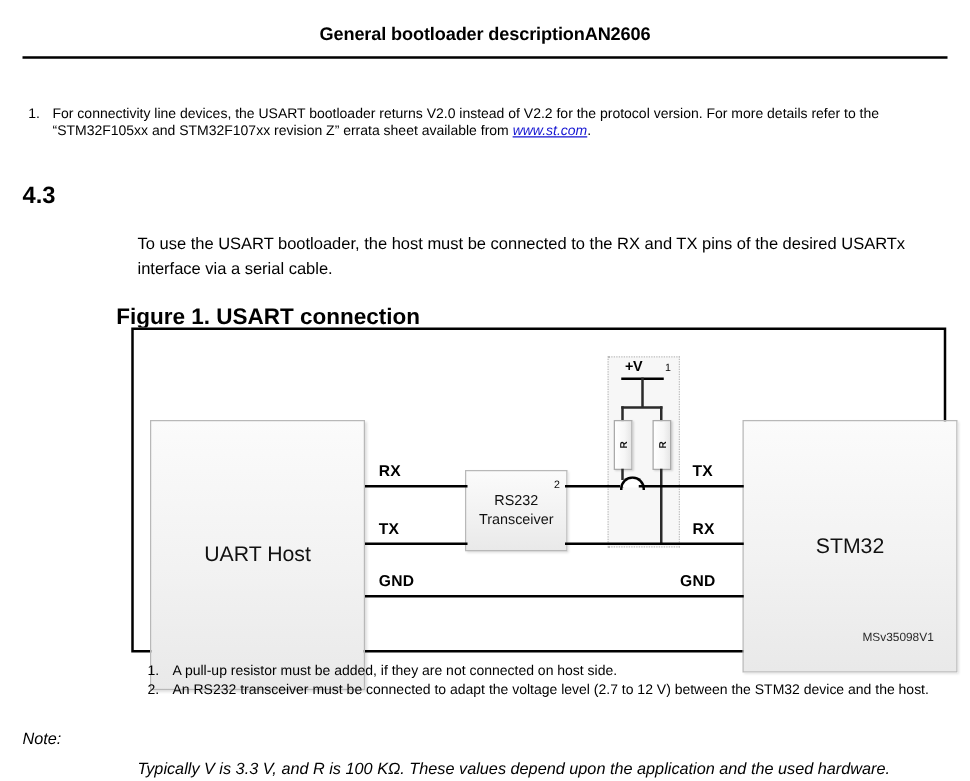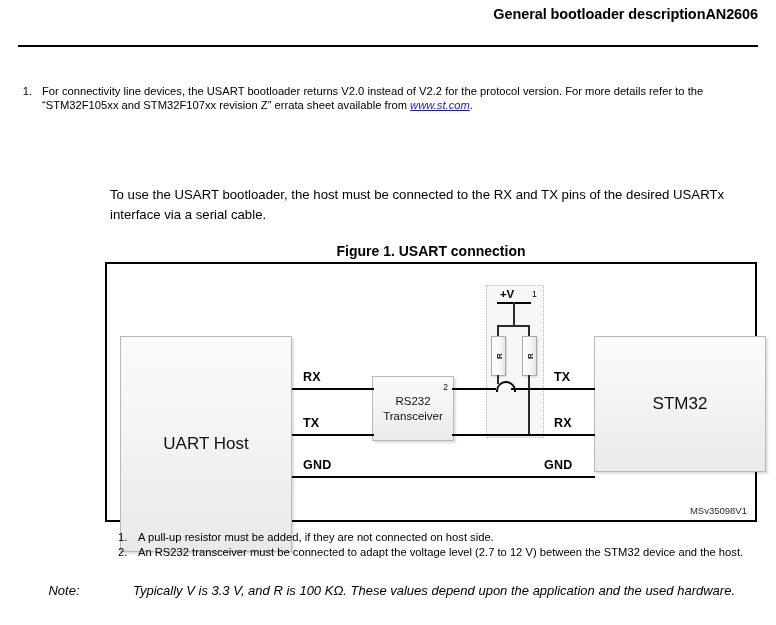--- a/index.html
+++ b/index.html
@@ -13,24 +13,24 @@
     position: relative;
     font-family: "Liberation Sans", sans-serif;
     color: #000000;
     overflow: hidden;
   }
 
   
   .page-header {
     position: absolute;
     left: 18px;
-    top: 6px;
-    width: 740px;
-    display: flex;
-    justify-content: flex-end;
+    top: 20px;
+    width: 740px;
+    display: flex;
+    justify-content: center;
     align-items: baseline;
   }
   .page-header .hdr-left,
   .page-header .hdr-right {
     font-size: 14.5px;
     font-weight: bold;
     letter-spacing: -0.1px;
   }
   .header-rule {
     position: absolute;
@@ -94,25 +94,25 @@
     left: 110px;
     top: 185px;
     width: 648px;
     font-size: 13.2px;
     line-height: 20px;
   }
 
   
   .figure-caption {
     position: absolute;
-    left: 105px;
+    left: 93px;
     top: 243px;
     width: 652px;
-    text-align: center;
-    font-size: 14px;
+    text-align: left;
+    font-size: 18px;
     font-weight: bold;
   }
 
   
   .figure-frame {
     position: absolute;
     left: 105px;
     top: 262px;
     width: 652px;
     height: 260px;
@@ -134,21 +134,21 @@
     box-shadow: 1.5px 1.5px 2px rgba(0,0,0,0.13);
     display: flex;
     align-items: center;
     justify-content: center;
     text-align: center;
     font-size: 17px;
     color: #111;
     line-height: 22px;
   }
   .blk.host { left: 13px;  top: 72px;  width: 172px; height: 216px; }
-  .blk.mcu  { left: 487px; top: 72px;  width: 172px; height: 136px; }
+  .blk.mcu  { left: 487px; top: 72px;  width: 172px; height: 202px; }
   .blk.rs232 {
     left: 265px; top: 112px; width: 82px; height: 65px;
     font-size: 11.5px; line-height: 15px; flex-direction: column;
   }
   .blk-foot-num {
     position: absolute;
     font-size: 8.5px;
     color: #111;
   }
   .blk.rs232 .blk-foot-num { right: 5px; top: 3px; }
@@ -263,45 +263,45 @@
   
   .note-block {
     position: absolute;
     left: 18px;
     top: 581px;
     width: 740px;
     display: flex;
     font-style: italic;
     font-size: 13px;
     line-height: 19.5px;
-    text-align: center;
   }
   .note-label {
     width: 92px;
     flex: 0 0 92px;
   }
-  .note-text { flex: 1 1 auto; }
+  .note-text { flex: 1 1 auto; margin-top: 24px; }
 </style>
 </head>
 <body>
 
 <div class="page-header">
   <div class="hdr-left">General bootloader description</div>
   <div class="hdr-right">AN2606</div>
 </div>
 <div class="header-rule"></div>
 
 <div class="top-footnotes">
   <div class="fn-row">
     <div class="fn-num">1.</div>
     <div class="fn-text"><span>For connectivity line devices, the USART bootloader returns V2.0 instead of V2.2 for the protocol version. For more details refer to the “STM32F105xx and STM32F107xx revision Z” errata sheet available from </span><span class="link">www.st.com</span><span>.</span></div>
   </div>
 </div>
 
 <div class="section-heading">
+  <div class="sec-num">4.3</div>
 </div>
 
 <div class="body-para">To use the USART bootloader, the host must be connected to the RX and TX pins of the desired USARTx interface via a serial cable.</div>
 
 <div class="figure-caption">Figure 1. USART connection</div>
 
 <div class="figure-frame">
   <div class="figure-canvas">
 
     <div class="blk host">

